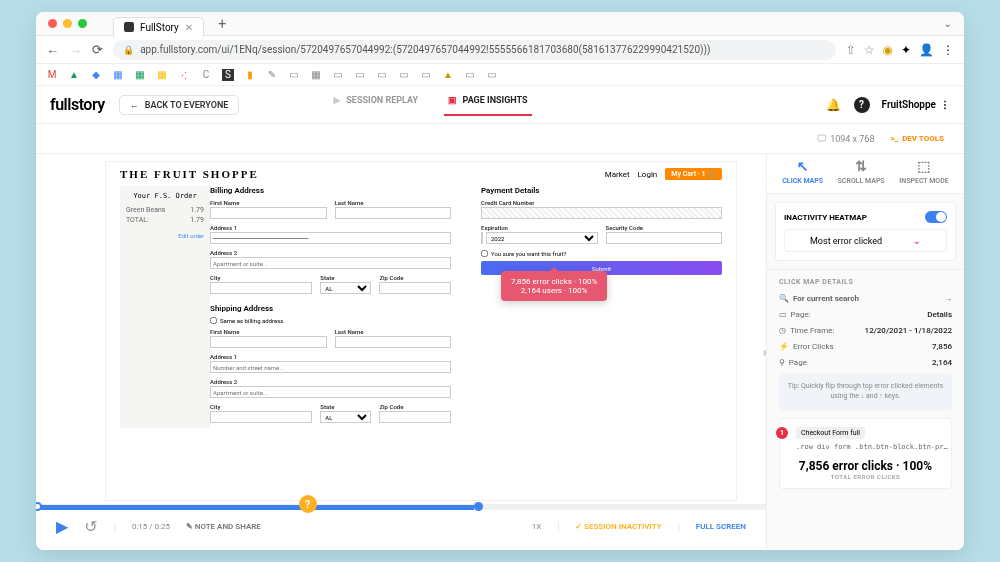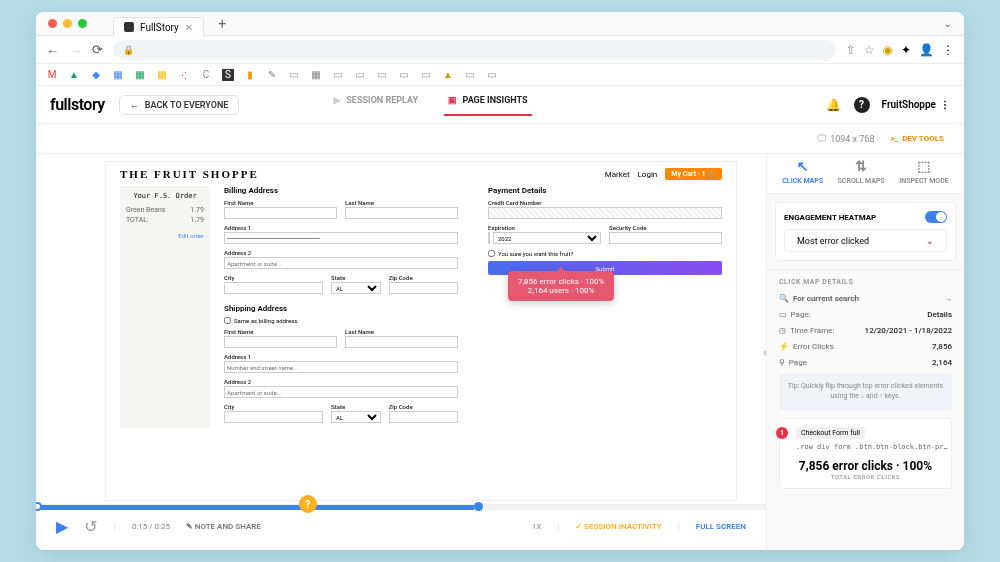--- a/index.html
+++ b/index.html
@@ -40,21 +40,21 @@
 .toolbar .tright { margin-left: auto; display: flex; align-items: center; gap: 16px; }
 .dim { color: #888; display: flex; align-items: center; gap: 4px; }
 .devt { color: #ff8800; font-weight: 700; font-size: 8px; display: flex; align-items: center; gap: 4px; }
 .main { flex: 1; display: flex; overflow: hidden; }
 .left { flex: 1; position: relative; background-image: radial-gradient(circle, #d8d8d8 0.5px, transparent 0.5px); background-size: 12px 12px; overflow: hidden; }
 .page { position: absolute; top: 8px; left: 70px; right: 30px; bottom: 50px; background: #fff; box-shadow: 0 0 0 1px #eee; overflow: hidden; }
 .ptop { display: flex; justify-content: space-between; align-items: center; padding: 6px 14px; }
 .brand { font-size: 11px; font-weight: 700; letter-spacing: 2px; font-family: serif; }
 .plinks { display: flex; align-items: center; gap: 8px; font-size: 8px; }
 .cartbtn { background: #ff8800; color: #fff; padding: 2px 6px; border-radius: 2px; font-size: 7px; font-weight: 600; }
-.pbody { display: flex; padding: 0 14px; gap: 14px; }
+.pbody { display: flex; padding: 0 14px; }
 .side { width: 90px; background: #f5f5f3; padding: 6px; font-size: 7px; }
 .side .t { font-family: monospace; text-align: center; margin-bottom: 6px; font-size: 7px; }
 .side .row { display: flex; justify-content: space-between; margin: 2px 0; color: #666; font-family: monospace; font-size: 7px; }
 .side .edit { text-align: right; color: #4a8cf0; font-size: 6px; margin-top: 8px; }
 .cols { flex: 1; display: flex; gap: 30px; }
 .col { flex: 1; font-size: 7px; }
 .sect { font-size: 8px; font-weight: 600; margin-bottom: 4px; }
 .fgroup { display: flex; gap: 8px; margin-bottom: 5px; }
 .fitem { flex: 1; }
 .flabel { font-size: 6px; font-weight: 600; margin-bottom: 1px; color: #333; }
@@ -81,21 +81,21 @@
 .fs { color: #3b81f0; font-weight: 600; font-size: 8px; }
 .right-panel { width: 198px; border-left: 1px solid #eee; background: #fafafa; display: flex; flex-direction: column; font-size: 9px; overflow: hidden; }
 .modes { display: flex; padding: 4px 8px 8px; justify-content: space-around; border-bottom: 1px solid #eee; background: #fff; }
 .mode { text-align: center; font-size: 7px; color: #888; font-weight: 600; display: flex; flex-direction: column; align-items: center; gap: 3px; }
 .mode.act { color: #3b81f0; }
 .mode .mi { font-size: 14px; height: 16px; }
 .heatmap { background: #fff; margin: 8px; border-radius: 4px; padding: 8px; border: 1px solid #eee; }
 .heatmap .h { font-size: 8px; font-weight: 700; display: flex; align-items: center; justify-content: space-between; margin-bottom: 6px; }
 .toggle { width: 22px; height: 12px; background: #3b81f0; border-radius: 6px; position: relative; }
 .toggle::after { content: ''; position: absolute; right: 1px; top: 1px; width: 10px; height: 10px; background: #fff; border-radius: 50%; }
-.ddrop { border: 1px solid #eee; border-radius: 4px; padding: 5px 12px; display: flex; justify-content: space-between; align-items: center; font-size: 9px; }
+.ddrop { border: 1px solid #eee; border-radius: 4px; padding: 5px 25px; display: flex; justify-content: space-between; align-items: center; font-size: 9px; }
 .ddrop .chev { color: #e6304a; font-size: 10px; }
 .details { padding: 8px 12px; border-top: 1px solid #eee; overflow-y: auto; flex: 1; }
 .details .dh { font-size: 7px; font-weight: 700; color: #999; letter-spacing: 0.5px; margin-bottom: 8px; }
 .drow { display: flex; justify-content: space-between; align-items: center; margin-bottom: 7px; font-size: 8px; color: #666; }
 .drow .dv { color: #222; font-weight: 500; }
 .drow .dl { display: flex; align-items: center; gap: 4px; }
 .tip { background: #f0f4f8; padding: 8px; margin: 4px 0 8px; border-radius: 4px; font-size: 7px; color: #888; text-align: center; line-height: 1.4; }
 .errcard { background: #fff; border: 1px solid #eee; border-radius: 4px; padding: 8px; position: relative; }
 .errcard .num { position: absolute; left: -4px; top: 8px; width: 12px; height: 12px; background: #e6304a; color: #fff; border-radius: 50%; font-size: 7px; display: flex; align-items: center; justify-content: center; font-weight: 700; }
 .errcard .tag { display: inline-block; background: #f0f0f0; padding: 2px 5px; border-radius: 3px; font-size: 7px; margin-bottom: 4px; margin-left: 8px; }
@@ -120,20 +120,21 @@
     <div class="newtab">+</div>
     <div class="collapse">⌄</div>
   </div>
 
   <div class="addrbar">
     <span class="icn">←</span>
     <span class="icn" style="color:#ccc">→</span>
     <span class="icn">⟳</span>
     <div class="urlfield">
       <span class="lock">🔒</span>
+      <span>app.fullstory.com/ui/1ENq/session/5720497657044992:(5720497657044992!5555566181703680(581613776229990421520)))</span>
     </div>
     <div class="rightext">
       <span style="color:#888">⇧</span>
       <span style="color:#888">☆</span>
       <span style="color:#d4a000">◉</span>
       <span>✦</span>
       <span>👤</span>
       <span>⋮</span>
     </div>
   </div>
@@ -319,21 +320,21 @@
               <div class="mi">⇅</div>
               <span>SCROLL MAPS</span>
             </div>
           <div class="mode">
               <div class="mi">⬚</div>
               <span>INSPECT MODE</span>
             </div>
         </div>
         <div class="heatmap">
           <div class="h">
-              <span>ENGAGEMENT HEATMAP</span>
+              <span>INACTIVITY HEATMAP</span>
               <div class="toggle"></div>
             </div>
           <div class="ddrop">
             <span>Most error clicked</span>
             <span class="chev">⌄</span>
           </div>
         </div>
         <div class="details">
           <div class="dh">CLICK MAP DETAILS</div>
           <div class="drow">

